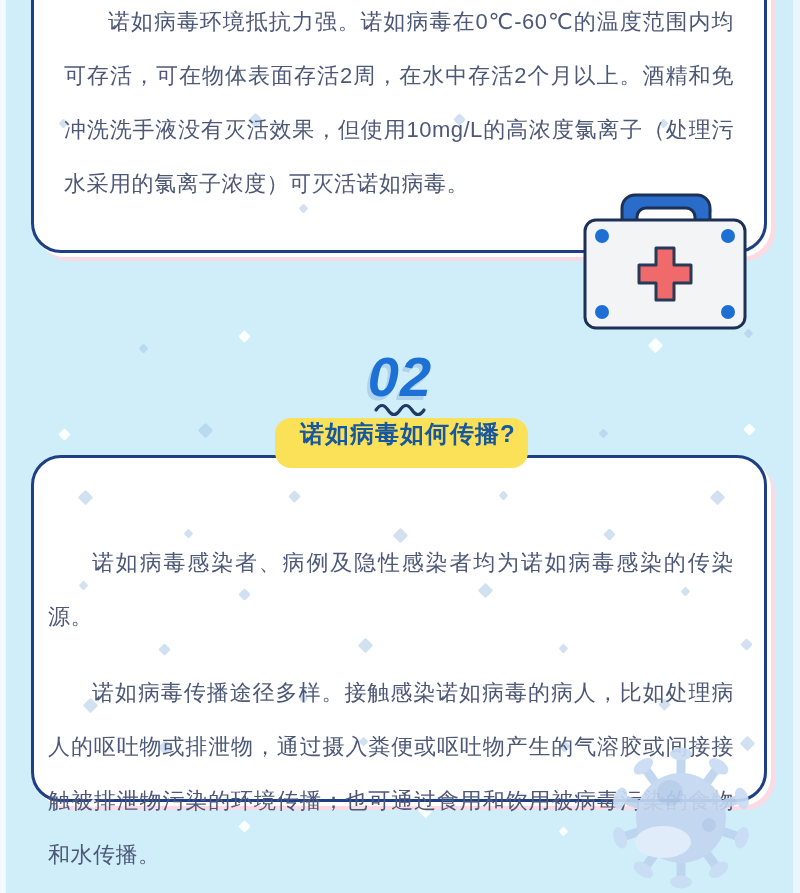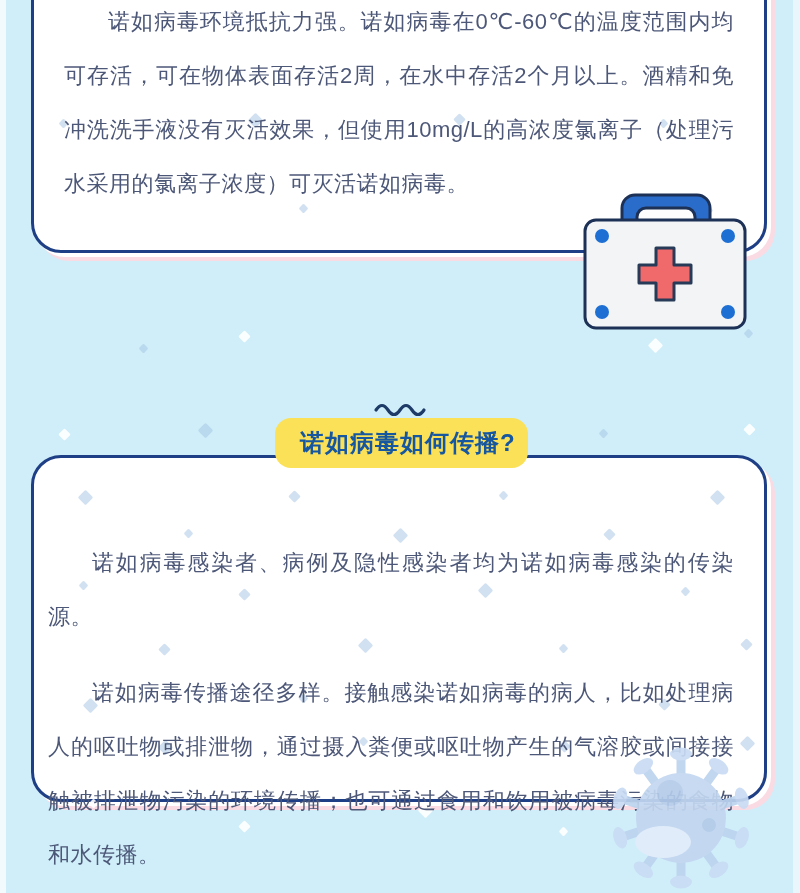--- a/index.html
+++ b/index.html
@@ -53,21 +53,21 @@
     letter-spacing:1px;
   }
   .wave-wrap{
     position:absolute; top:399px; left:0; width:800px;
     text-align:center; z-index:5;
   }
   .section-tag{
     position:absolute; left:275px; top:418px;
     width:253px; height:50px; z-index:6;
     background:#fbe158; border-radius:16px;
-    display:flex; align-items:center;
+    display:flex; align-items:flex-start;
     padding-left:25px;
   }
   .section-tag span{
     font-size:24px; font-weight:bold; color:#1657a0; letter-spacing:1px;
   }
 
   
   .firstaid{ position:absolute; left:583px; top:192px; z-index:6; }
   .virus{ position:absolute; left:608px; top:745px; z-index:6; opacity:.92; }
 </style>
@@ -135,20 +135,21 @@
       <rect x="54" y="16" width="58" height="32" rx="9" fill="#fdfdfd" stroke="#1d3056" stroke-width="3"></rect>
       <rect x="2" y="28" width="160" height="108" rx="11" fill="#f3f4f6" stroke="#1d3056" stroke-width="3"></rect>
       <circle cx="19" cy="44" r="7" fill="#1e6fd3"></circle>
       <circle cx="145" cy="44" r="7" fill="#1e6fd3"></circle>
       <circle cx="19" cy="120" r="7" fill="#1e6fd3"></circle>
       <circle cx="145" cy="120" r="7" fill="#1e6fd3"></circle>
       <path d="M 73 56 L 91 56 L 91 73 L 108 73 L 108 91 L 91 91 L 91 108 L 73 108 L 73 91 L 56 91 L 56 73 L 73 73 Z" fill="#f0696b" stroke="#273a57" stroke-width="3" stroke-linejoin="round"></path>
     </svg>
   </div>
 
+  <div class="section-number">02</div>
   <div class="wave-wrap">
     <svg width="54" height="18" viewBox="0 0 54 18">
       <path d="M3 11 q 6 -9 12 0 t 12 0 t 12 0 t 12 0" fill="none" stroke="#1d3b66" stroke-width="3.2" stroke-linecap="round"></path>
     </svg>
   </div>
 
   <div class="section-tag">
     <span>诺如病毒如何传播?</span>
   </div>
 

